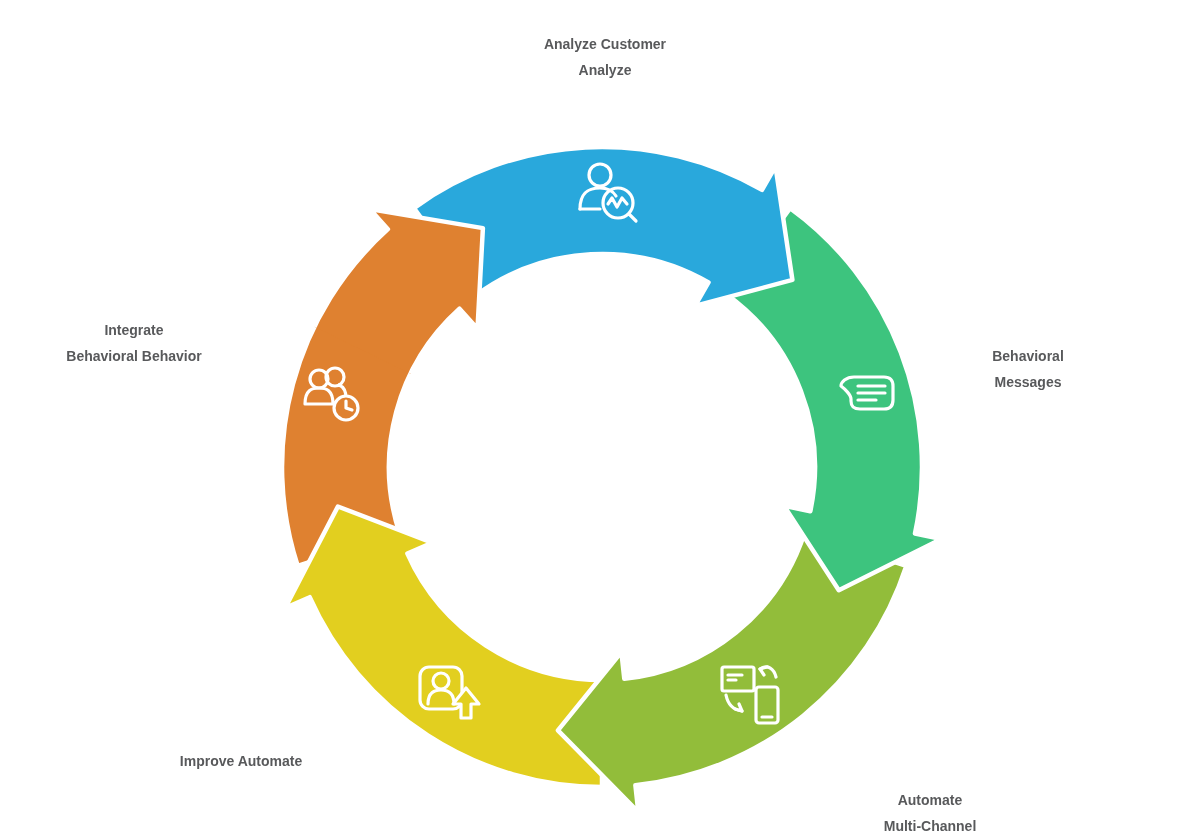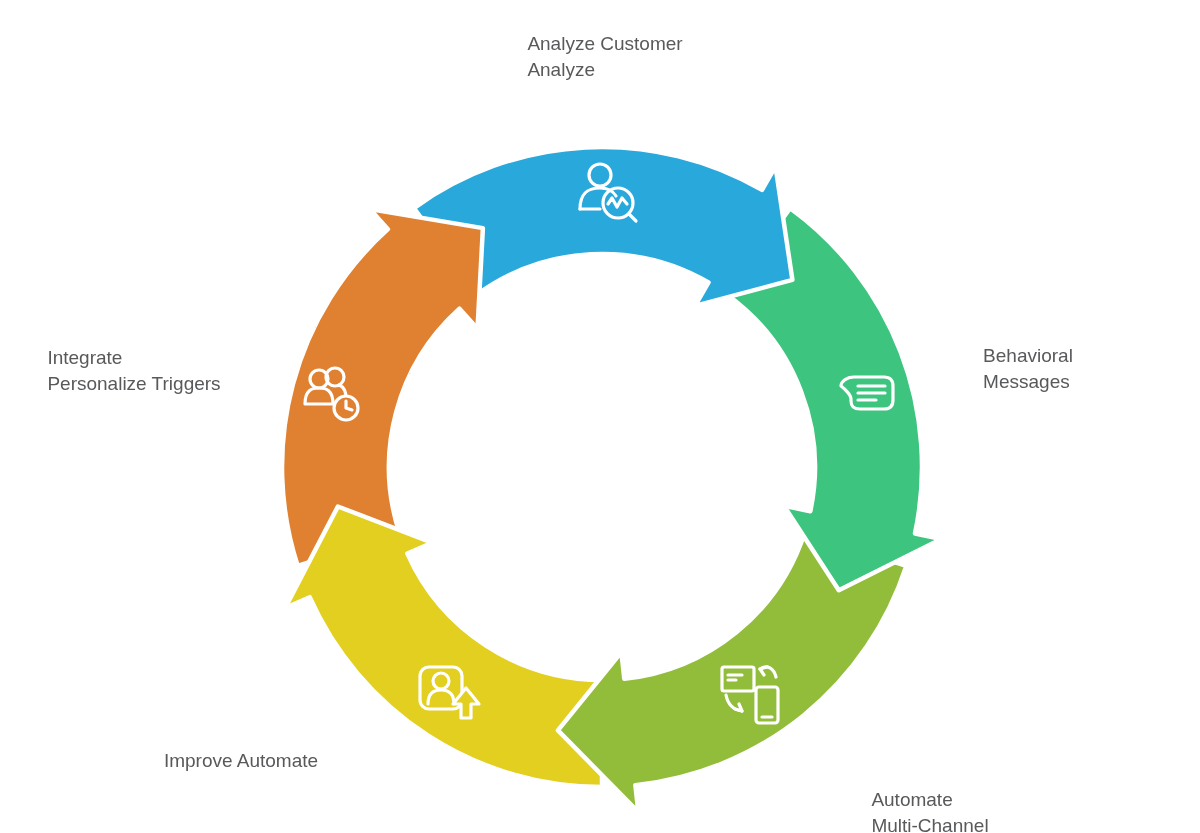--- a/index.html
+++ b/index.html
@@ -31,32 +31,33 @@
     stroke-width: 3.2;
     fill: none;
     stroke-linecap: round;
     stroke-linejoin: round;
   }
   .icon .mask-yellow { fill: var(--c3); }
   .icon .mask-orange { fill: var(--c4); }
   .step-label {
     position: absolute;
     transform: translateX(-50%);
+    text-align: center;
     color: #58595b;
-    font-size: 19px;
-    font-weight: normal;
+    font-size: 14px;
+    font-weight: bold;
     line-height: 26px;
     white-space: nowrap;
   }
   .step-label .line { display: block; }
   .label-0 { left: 605px; top: 31px; }
   .label-1 { left: 1028px; top: 343px; }
   .label-2 { left: 930px; top: 748px; margin-top: 39px; }
   .label-3 { left: 241px; top: 748px; }
-  .label-4 { left: 134px; top: 317px; margin-top: 28px; }
+  .label-4 { left: 134px; top: 317px; }
 </style>
 </head>
 <body>
 
 <div class="canvas">
 
   <svg id="cycle-svg" viewBox="0 0 1200 833" style="--c3: #e2cf1f; --c4: #df8130;">
     <defs>
       <clipPath id="headclip">
           <path id="headclip-path" d="M 602,467 L -27.2,160.1 L 98.5,-19.3 L 273.4,-151.1 L 480.4,-222.4 Z"></path>
@@ -131,16 +132,16 @@
   </div>
   <div class="step-label label-2">
     <span class="line">Automate</span>
     <span class="line">Multi-Channel</span>
   </div>
   <div class="step-label label-3">
     <span class="line">Improve Automate</span>
   </div>
   <div class="step-label label-4">
     <span class="line">Integrate</span>
-    <span class="line">Personalize Triggers</span>
+    <span class="line">Behavioral Behavior</span>
   </div>
 
 </div>
 
 </body></html>

